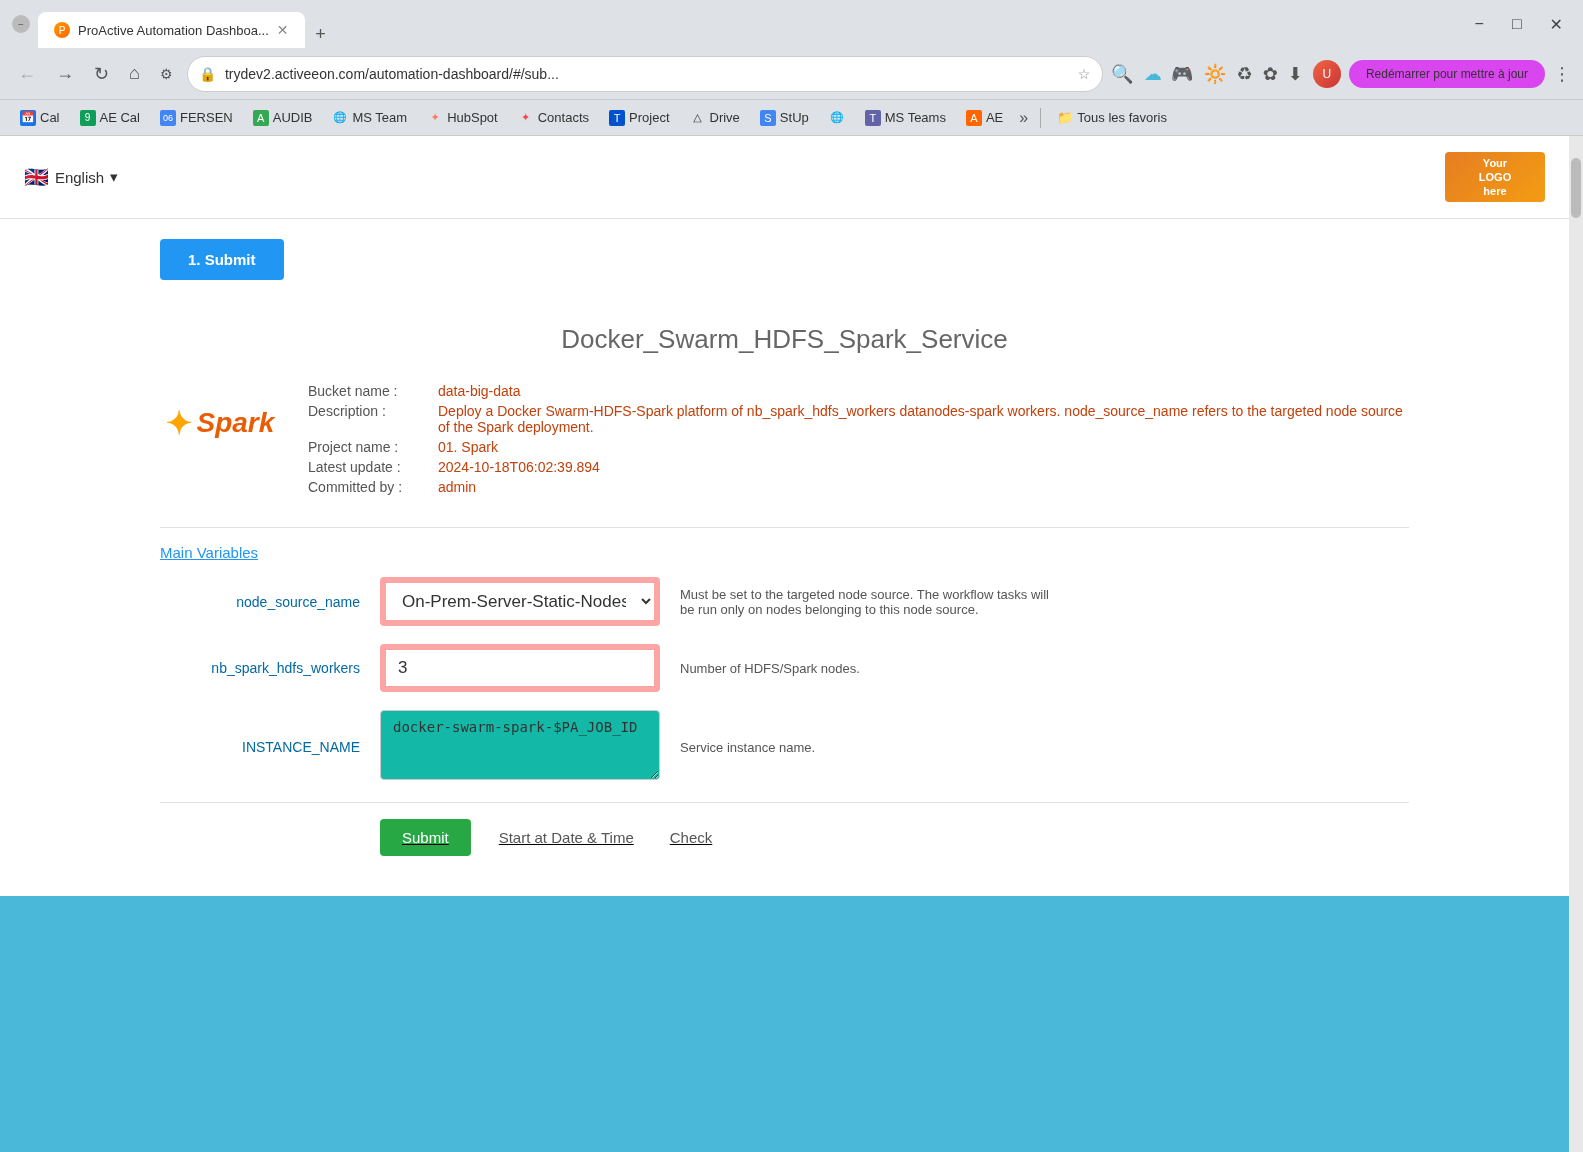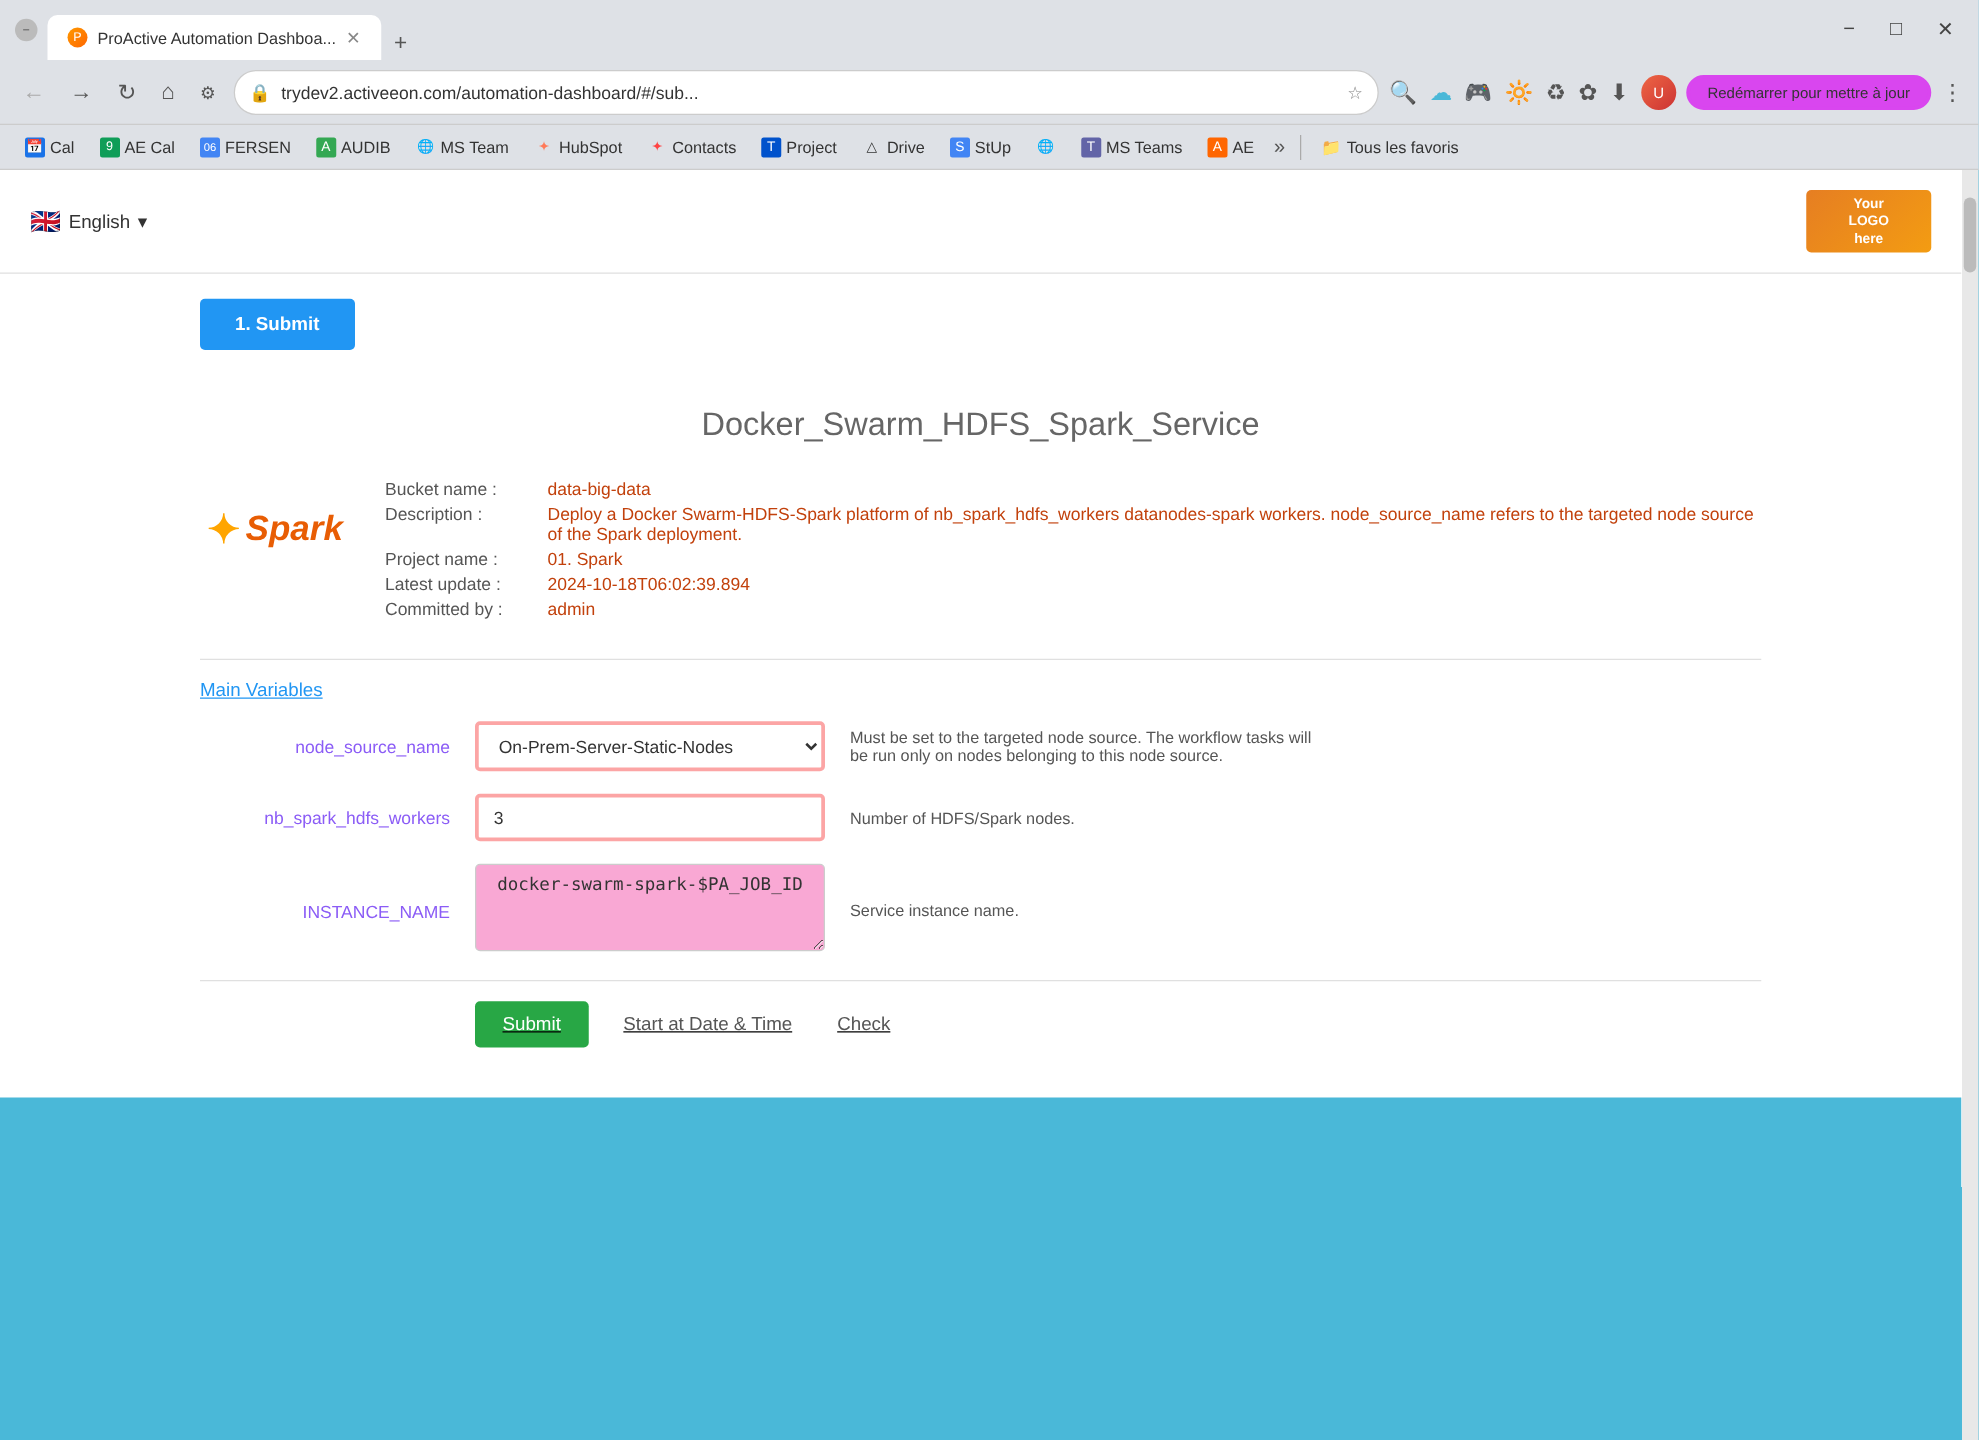--- a/index.html
+++ b/index.html
@@ -174,45 +174,44 @@
     .info-row { display: flex; gap: 0; margin-bottom: 4px; font-size: 14px; }
     .info-label { color: #555; font-weight: 400; min-width: 130px; }
     .info-value { color: #c2410c; }
 
     .divider { height: 1px; background: #e0e0e0; margin: 16px 0; }
 
     
     .main-variables-label { font-size: 15px; color: #2196f3; text-decoration: underline; margin-bottom: 16px; cursor: pointer; }
 
     .variable-row { display: flex; align-items: center; gap: 20px; margin-bottom: 18px; }
-    .var-label { min-width: 200px; text-align: right; font-size: 14px; color: #8b5cf6; }
+    .var-label { min-width: 200px; text-align: right; font-size: 14px; color: #0369a1; }
     .var-input-wrap { width: 280px; }
     .var-select, .var-input {
       width: 100%;
       padding: 8px 12px;
-      border: 3px solid #fca5a5;
+      border: 6px solid #fca5a5;
       border-radius: 4px;
-      font-size: 14px;
+      font-size: 17px;
       color: #333;
       background: #fff;
       outline: none;
     }
     .var-select { cursor: pointer; appearance: auto; }
     .var-textarea {
       width: 100%;
       padding: 8px 12px;
       border: 1px solid #ccc;
       border-radius: 4px;
       font-size: 14px;
       color: #333;
-      background: #f9a8d4;
+      background: #14b8a6;
       resize: vertical;
       height: 70px;
       outline: none;
-      text-align: center;
     }
     .var-help { flex: 1; font-size: 13px; color: #555; max-width: 380px; }
 
     
     .action-row { display: flex; align-items: center; gap: 20px; margin-top: 8px; padding-left: 220px; text-decoration: underline; }
     .btn-submit {
       background: #28a745;
       color: white;
       border: none;
       padding: 10px 22px;

